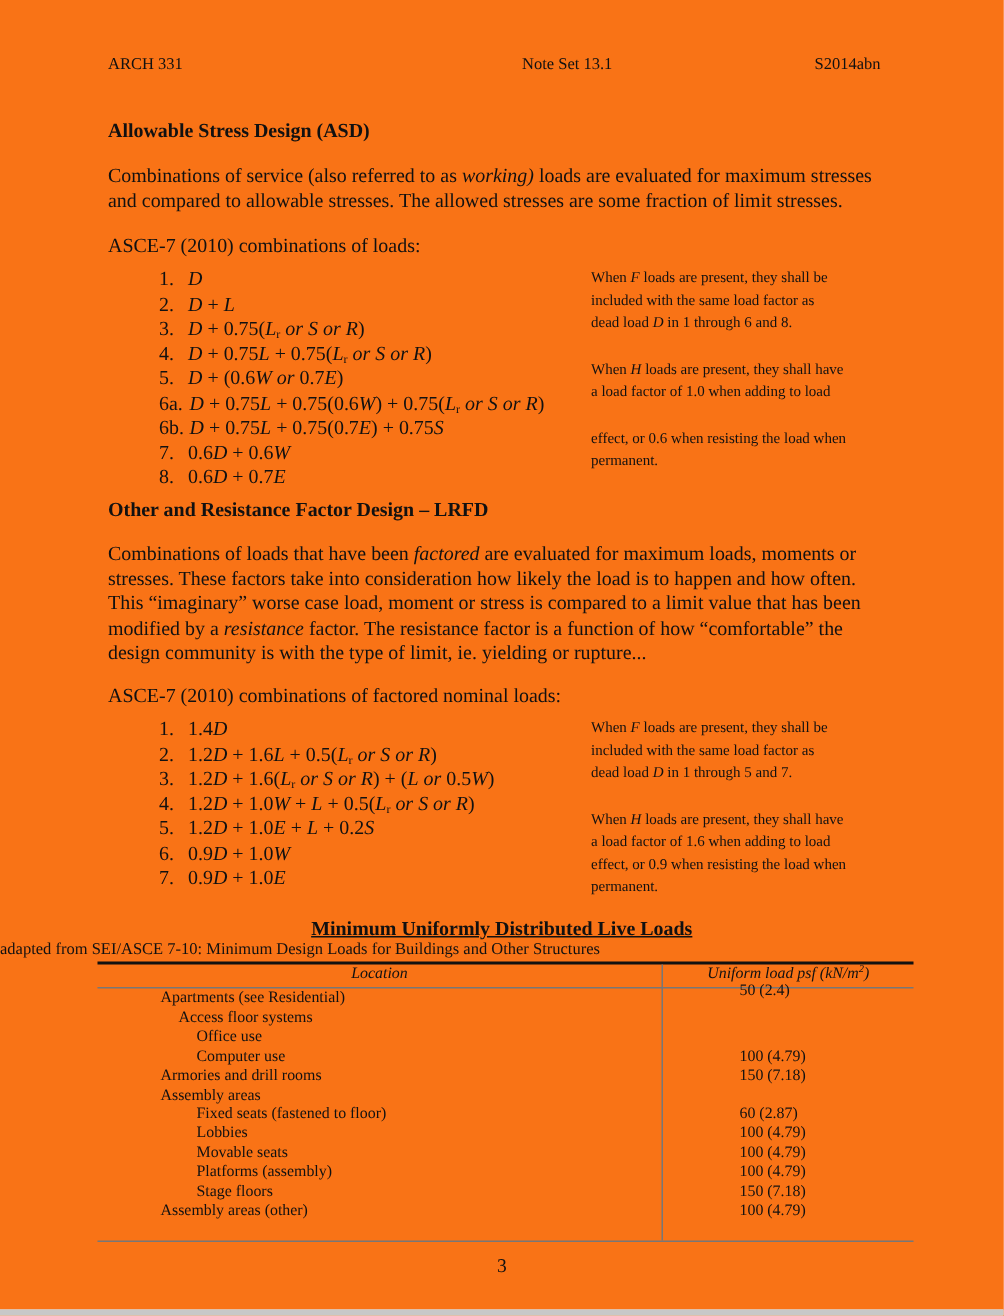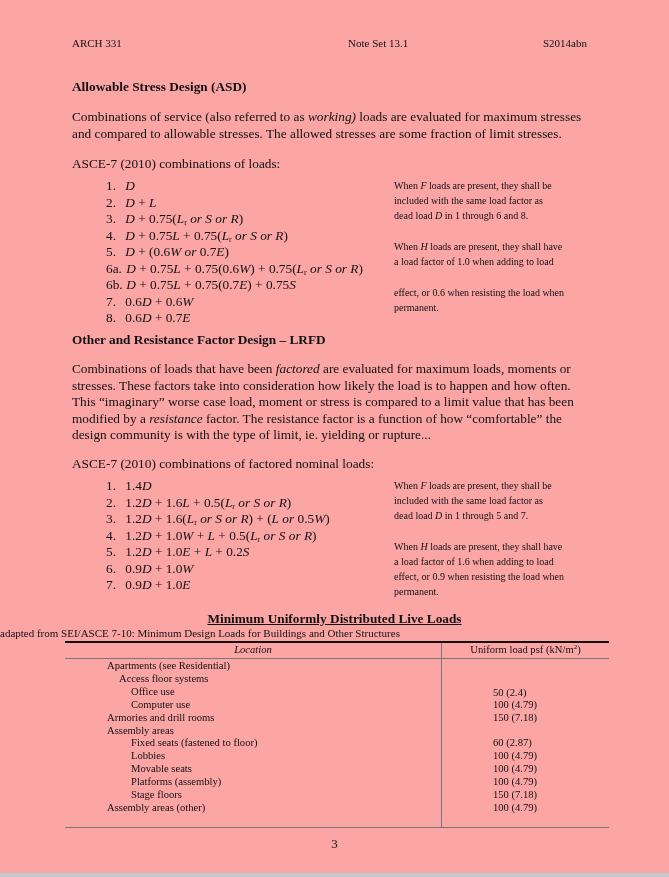--- a/index.html
+++ b/index.html
@@ -2,21 +2,21 @@
 <html><head>
 <meta charset="utf-8">
 <style>
   html, body { margin: 0; padding: 0; }
   body {
     width: 669px; height: 877px; position: relative; overflow: hidden;
     background: #fdfdfd;
     font-family: "Liberation Serif", serif;
     color: #111;
   }
-  .page { position: absolute; left: 0; top: 0; width: 669px; height: 873px; background: #fca5a5; }
+  .page { position: absolute; left: 0; top: 0; width: 669px; height: 873px; background: #f97316; }
   .bottom-bar { position: absolute; left: 0; top: 873px; width: 669px; height: 4px; background: #c8c8c8; }
   .abs { position: absolute; white-space: nowrap; }
   .hdr { font-size: 11px; top: 37px; }
   .h2 { font-size: 13.3px; font-weight: bold; }
   .para { font-size: 13.3px; line-height: 16.5px; left: 72px; white-space: nowrap; }
   .eq { font-size: 13.3px; line-height: 16.5px; left: 106px; }
   .eq .n { display: inline-block; width: 16px; font-style: normal; }
   .eq .n.w { width: 17px; }
   .note { font-size: 10px; line-height: 15px; left: 394px; }
   i { font-style: italic; }
@@ -92,26 +92,26 @@
       <div>permanent.</div>
     </div>
 
   <div class="abs tbl-title">Minimum Uniformly Distributed Live Loads</div>
   <div class="abs tbl-sub">adapted from SEI/ASCE 7-10: Minimum Design Loads for Buildings and Other Structures</div>
   <div class="line" style="left:65px; top:641px; width:544px; height:2px; background:#111;"></div>
   <div class="line" style="left:65px; top:658px; width:544px; height:1px; background:#777;"></div>
   <div class="line" style="left:65px; top:827px; width:544px; height:1px; background:#777;"></div>
   <div class="line" style="left:441px; top:643px; width:1px; height:184px; background:#777;"></div>
   <div class="abs tcell" style="left:65px; width:376px; text-align:center; top:644px; font-style:italic;">Location</div>
-  <div class="abs tcell" style="left:442px; width:167px; text-align:center; top:644px; ">Uniform load psf (kN/m<sup>2</sup>)</div>
+  <div class="abs tcell" style="left:442px; width:167px; text-align:center; top:644px; font-style:italic;">Uniform load psf (kN/m<sup>2</sup>)</div>
   <div id="table-body">
       <div class="abs tcell" style="top: 660px; left: 107px;">Apartments (see Residential)</div>
       <div class="abs tcell" style="top: 672.9px; left: 119px;">Access floor systems</div>
       <div class="abs tcell" style="top: 685.8px; left: 131px;">Office use</div>
-      <div class="abs tcell" style="top: 687px; left: 493px;">50 (2.4)</div>
+      <div class="abs tcell" style="top: 655px; left: 493px;">50 (2.4)</div>
       <div class="abs tcell" style="top: 698.7px; left: 131px;">Computer use</div>
       <div class="abs tcell" style="top: 698.7px; left: 493px;">100 (4.79)</div>
       <div class="abs tcell" style="top: 711.6px; left: 107px;">Armories and drill rooms</div>
       <div class="abs tcell" style="top: 711.6px; left: 493px;">150 (7.18)</div>
       <div class="abs tcell" style="top: 724.5px; left: 107px;">Assembly areas</div>
       <div class="abs tcell" style="top: 737.4px; left: 131px;">Fixed seats (fastened to floor)</div>
       <div class="abs tcell" style="top: 737.4px; left: 493px;">60 (2.87)</div>
       <div class="abs tcell" style="top: 750.3px; left: 131px;">Lobbies</div>
       <div class="abs tcell" style="top: 750.3px; left: 493px;">100 (4.79)</div>
       <div class="abs tcell" style="top: 763.2px; left: 131px;">Movable seats</div>

